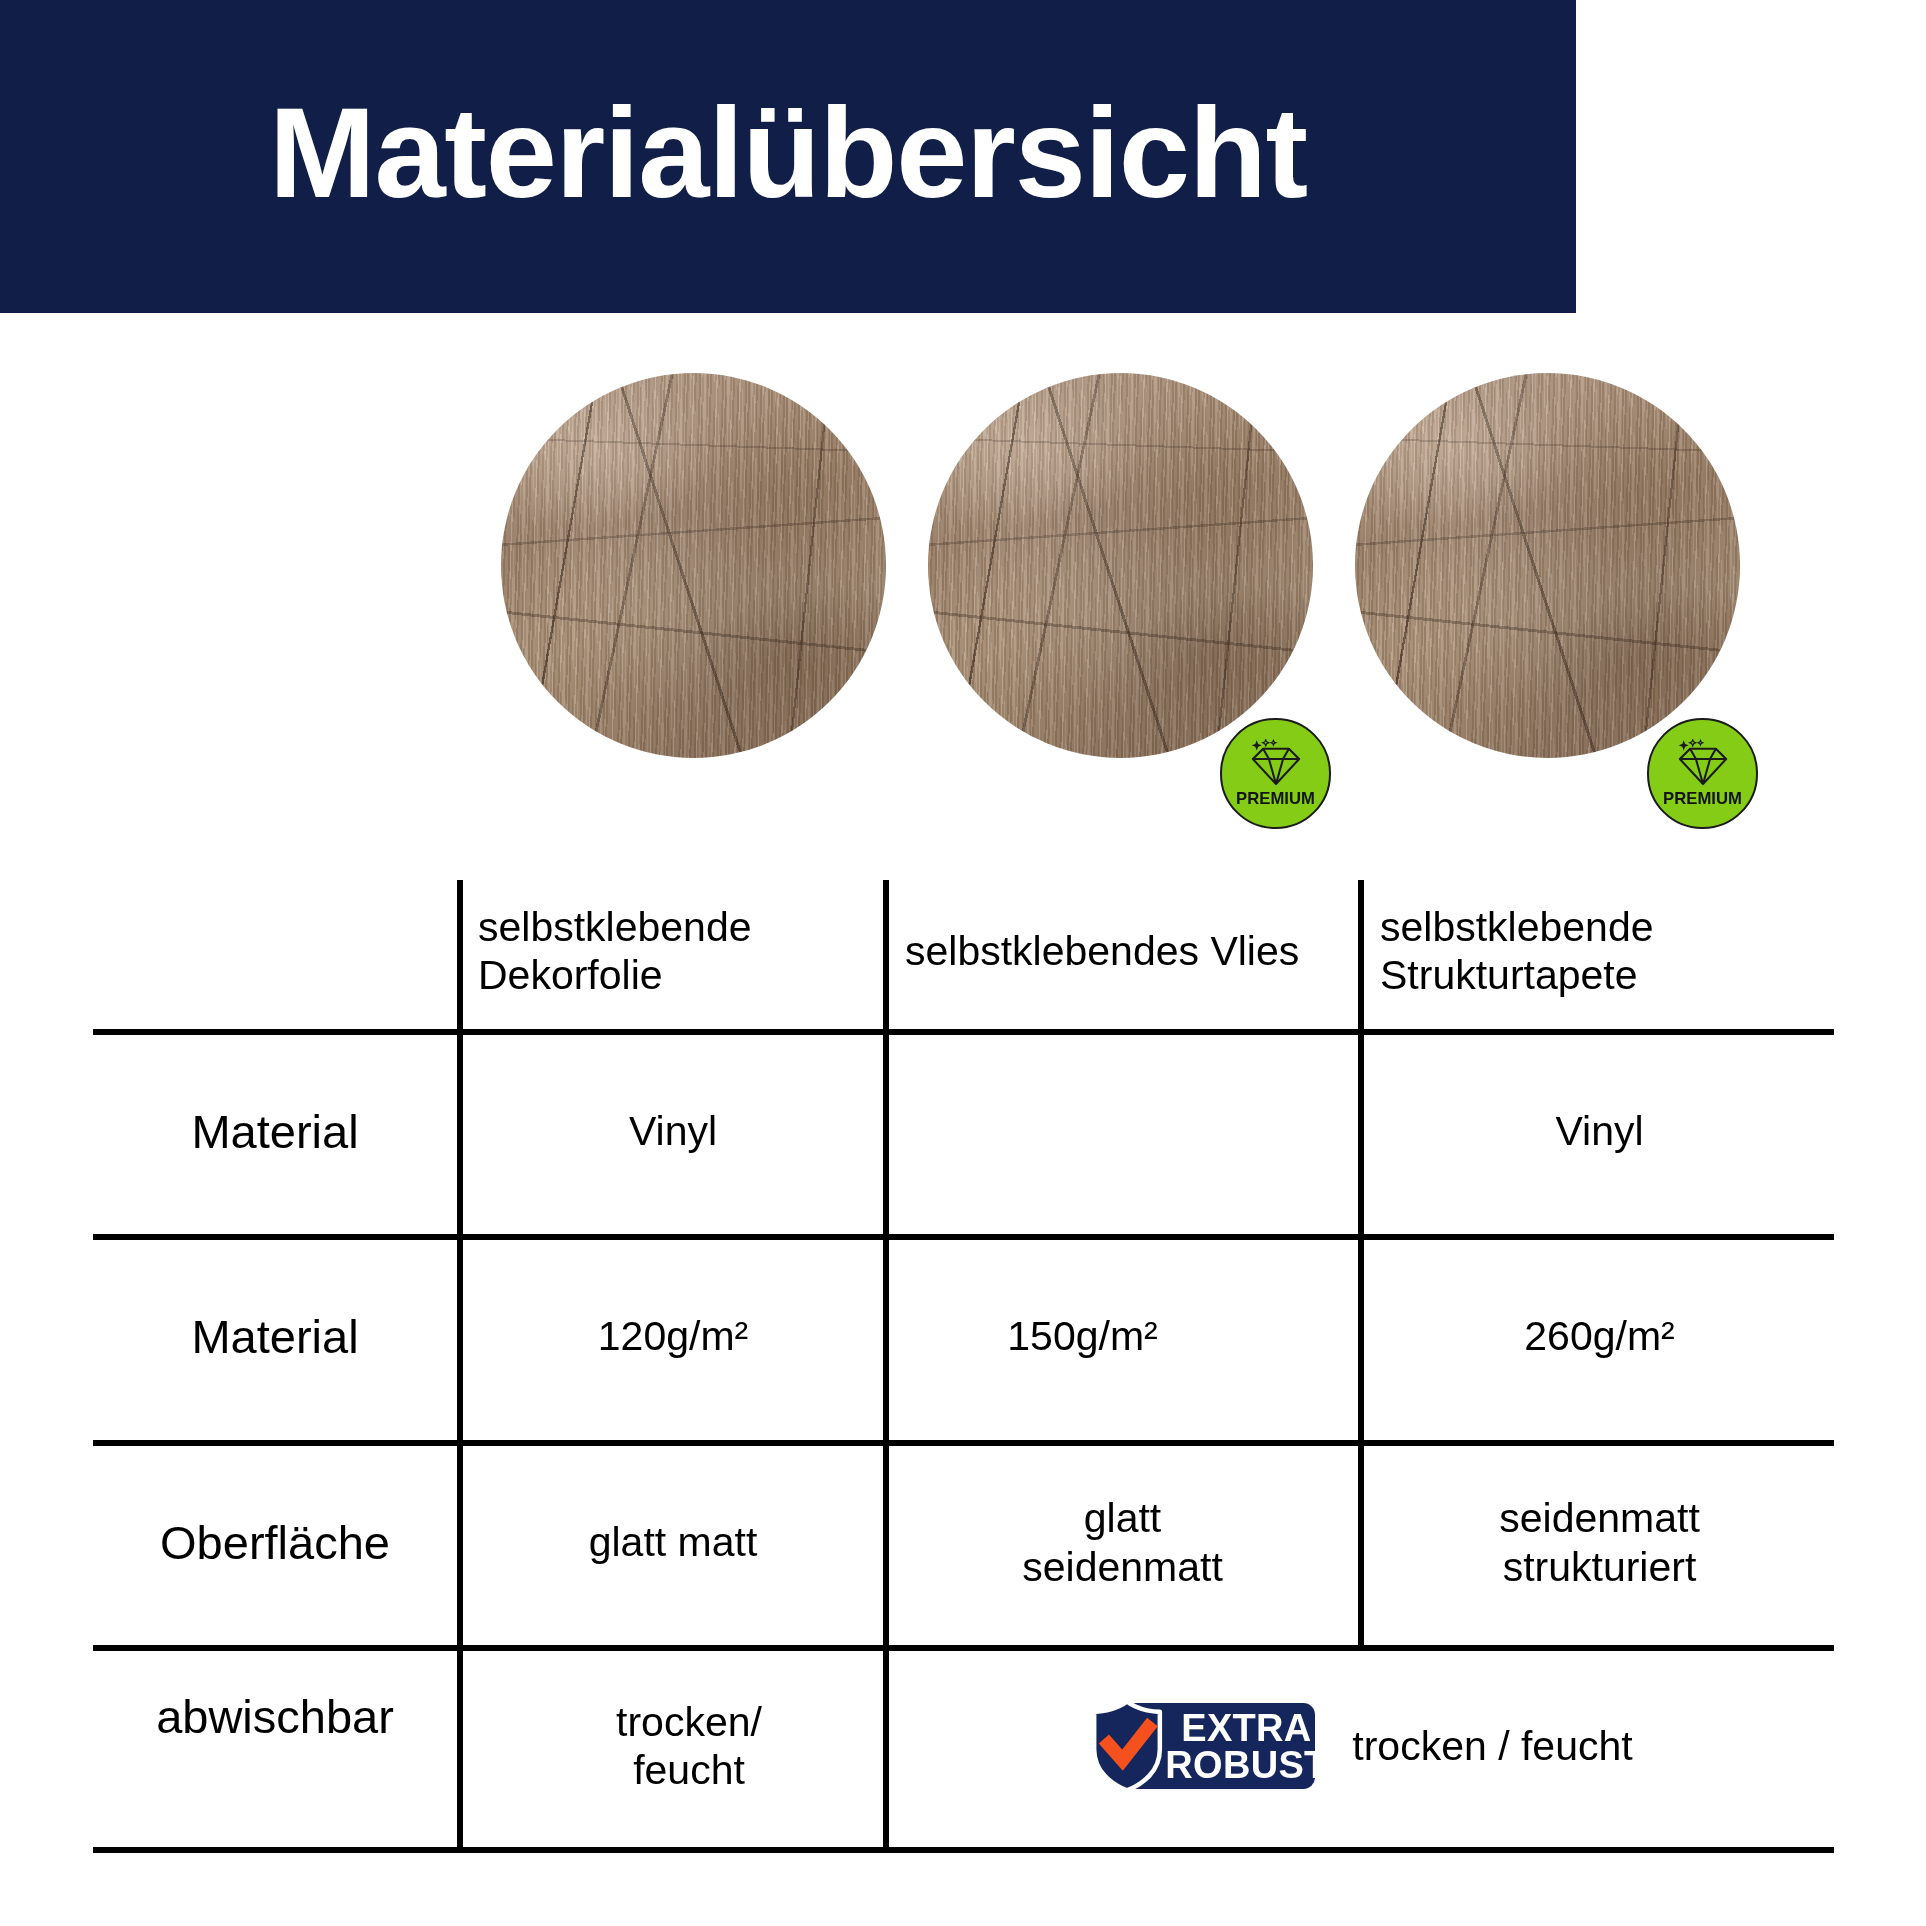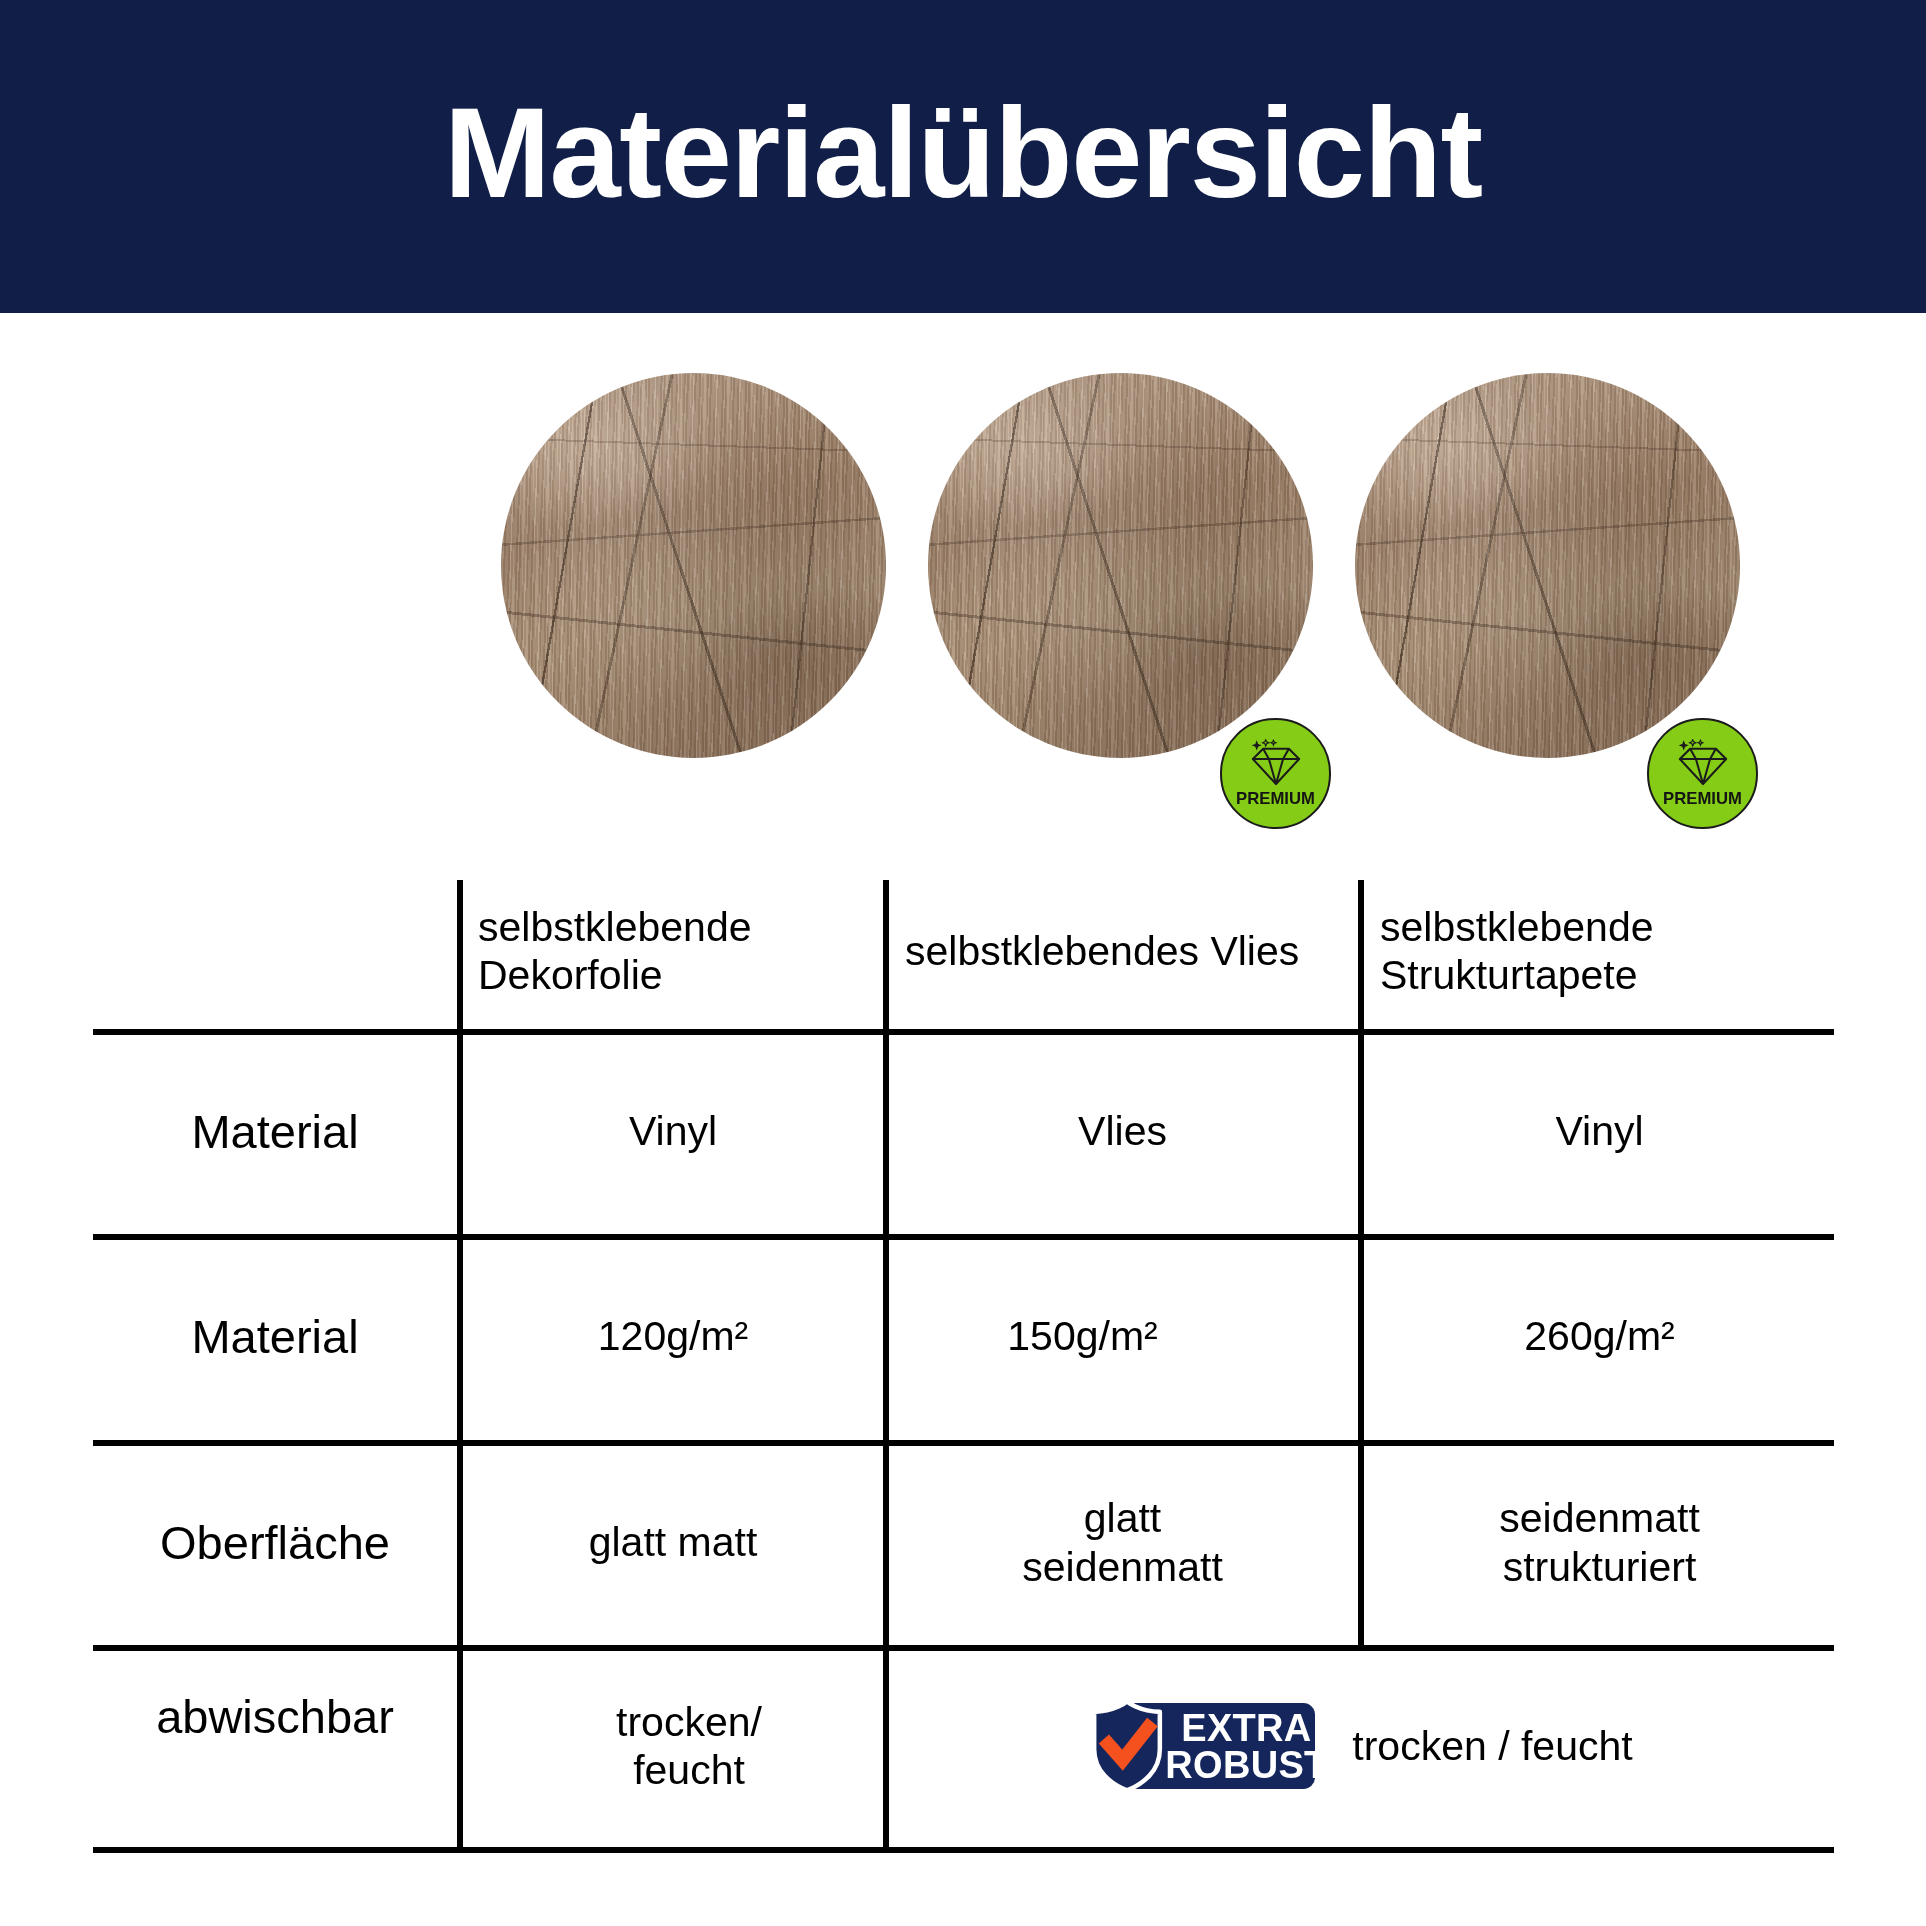--- a/index.html
+++ b/index.html
@@ -13,21 +13,21 @@
     font-family: "Liberation Sans", sans-serif;
     position: relative;
     overflow: hidden;
   }
 
   
   .header-banner {
     position: absolute;
     left: 0;
     top: 0;
-    width: 1926px;
+    width: 1576px;
     height: 313px;
     background: #111f48;
     display: flex;
     align-items: center;
     justify-content: center;
   }
   .header-title {
     color: #ffffff;
     font-size: 128px;
     font-weight: bold;
@@ -287,23 +287,20 @@
   <div class="cell left colhead" style="left:1287px; top:6.4px;  width:443px; height:155px;">
     <span>selbstklebende Strukturtapete</span>
   </div>
 
   <div class="cell center rowlabel" style="left:0px;    top:162px; width:364px; height:205px;">
     <span>Material</span>
   </div>
   <div class="cell center" style="left:370px;  top:162px; width:420px; height:205px;">
     <span>Vinyl</span>
   </div>
-  <div class="cell center" style="left:795px; top:162px; width:469px; height:205px;">
-    <span>Vlies</span>
-  </div>
   <div class="cell center" style="left:1271px; top:162px; width:471px; height:205px;">
     <span>Vinyl</span>
   </div>
 
   <div class="cell center rowlabel" style="left:0px;    top:367px; width:364px; height:205px;">
     <span>Material</span>
   </div>
   <div class="cell center" style="left:370px;  top:367px; width:420px; height:205px;">
     <span>120g/m²</span>
   </div>

